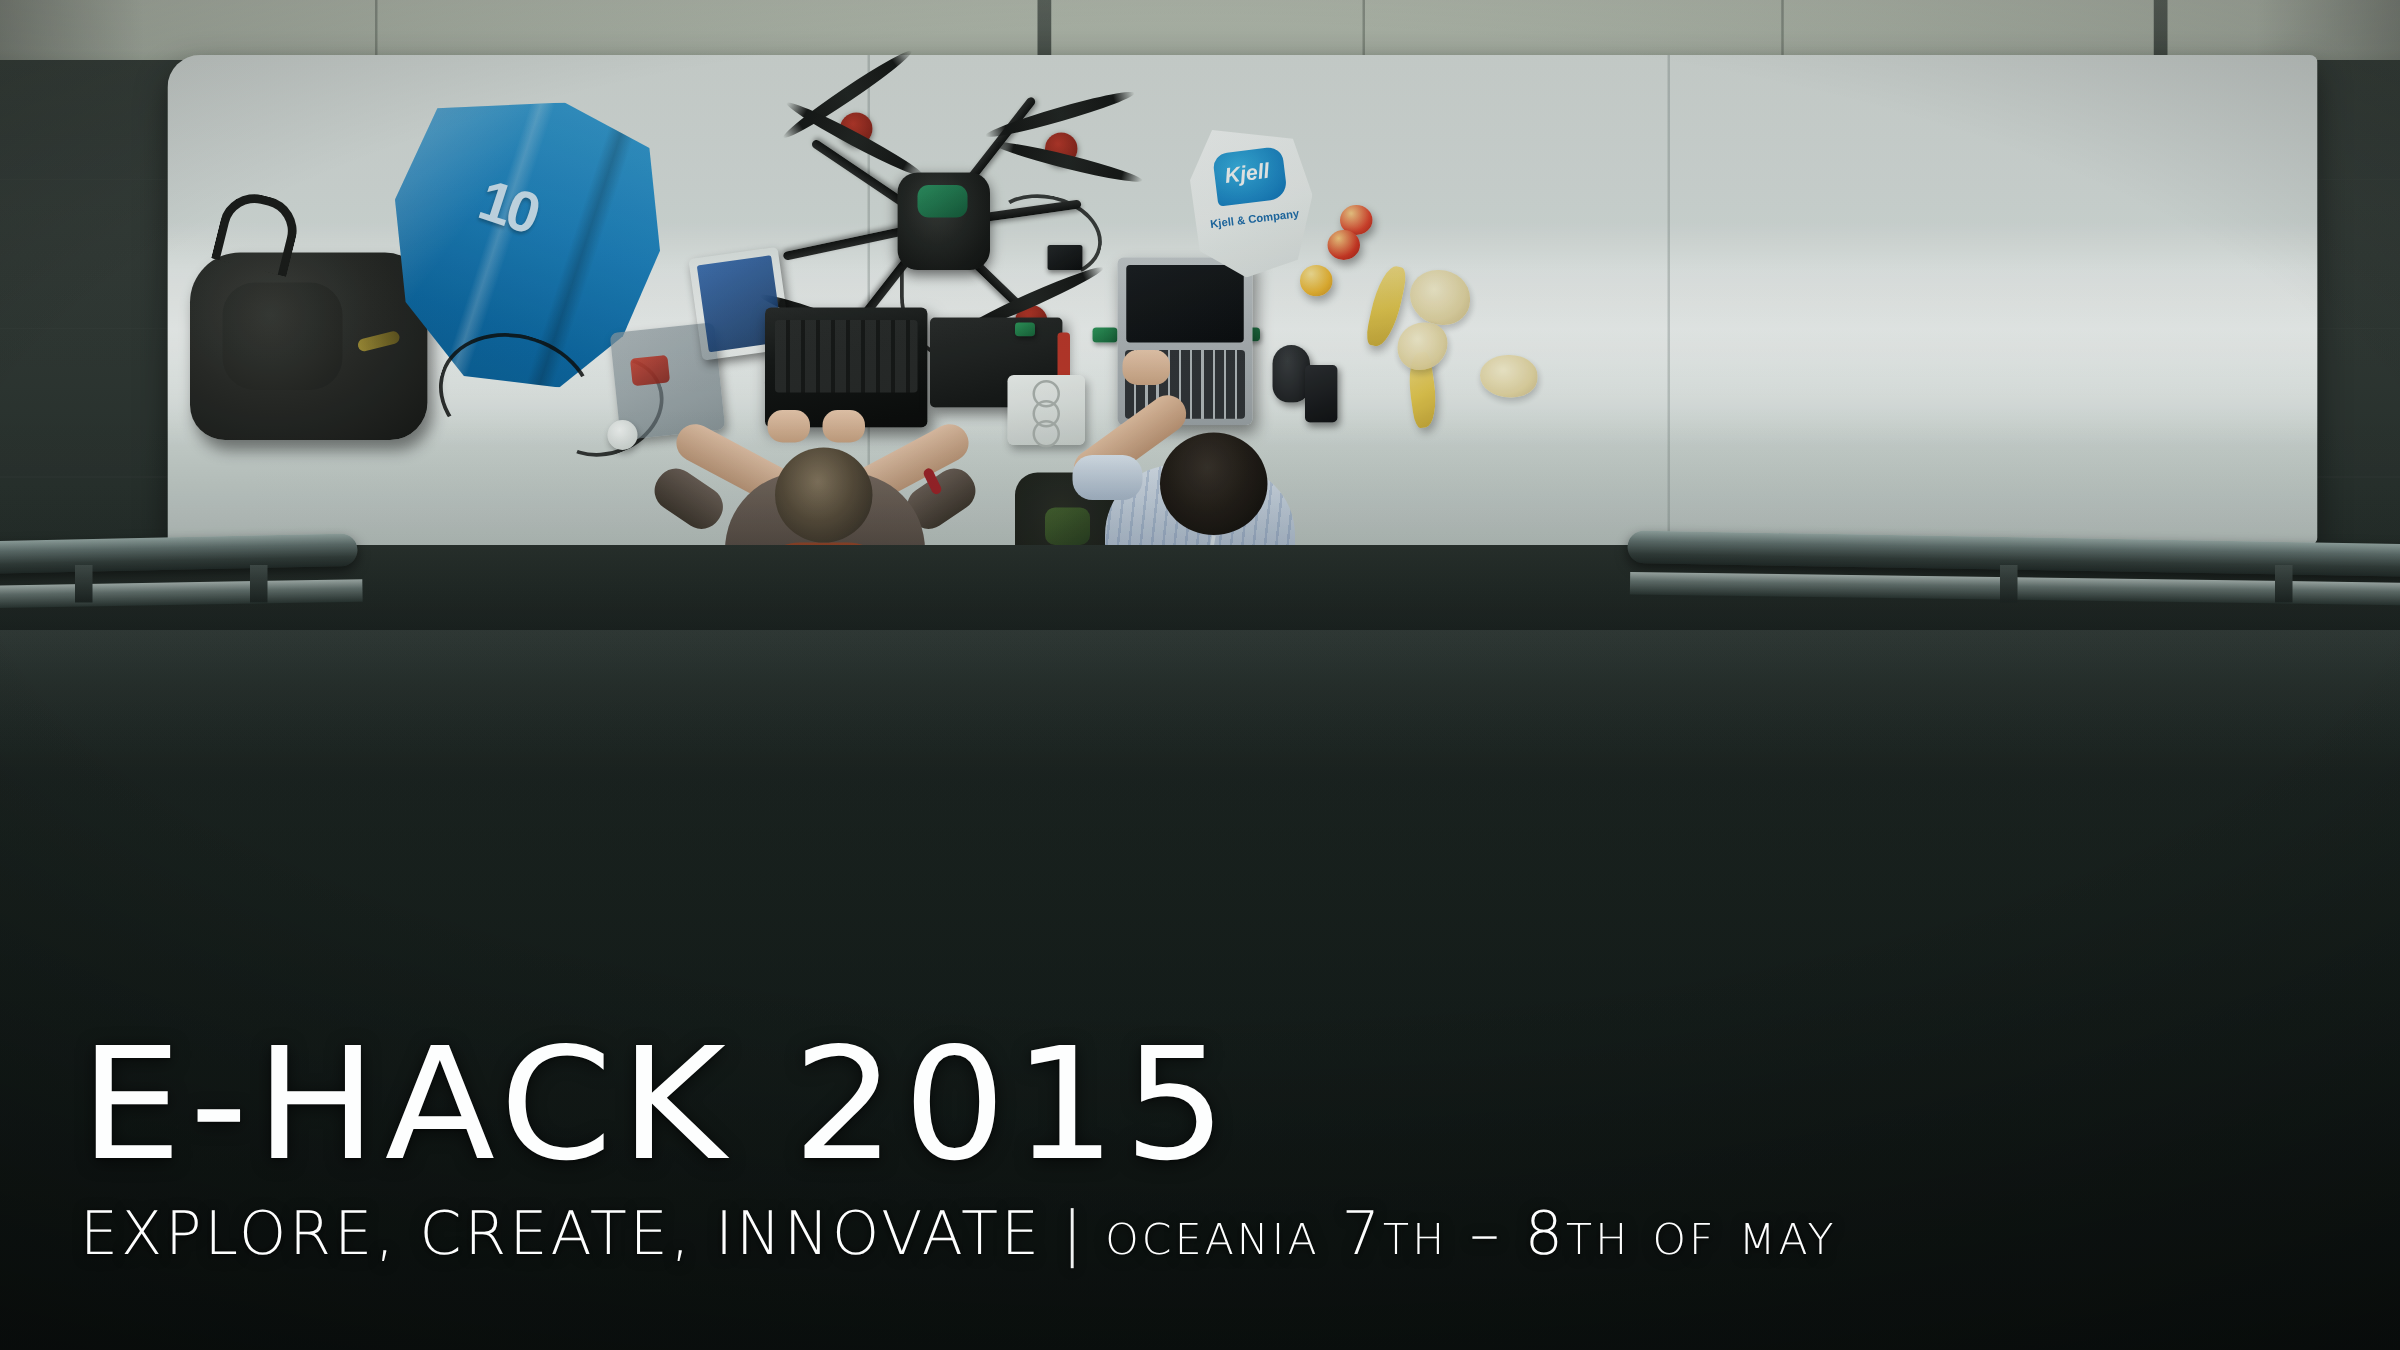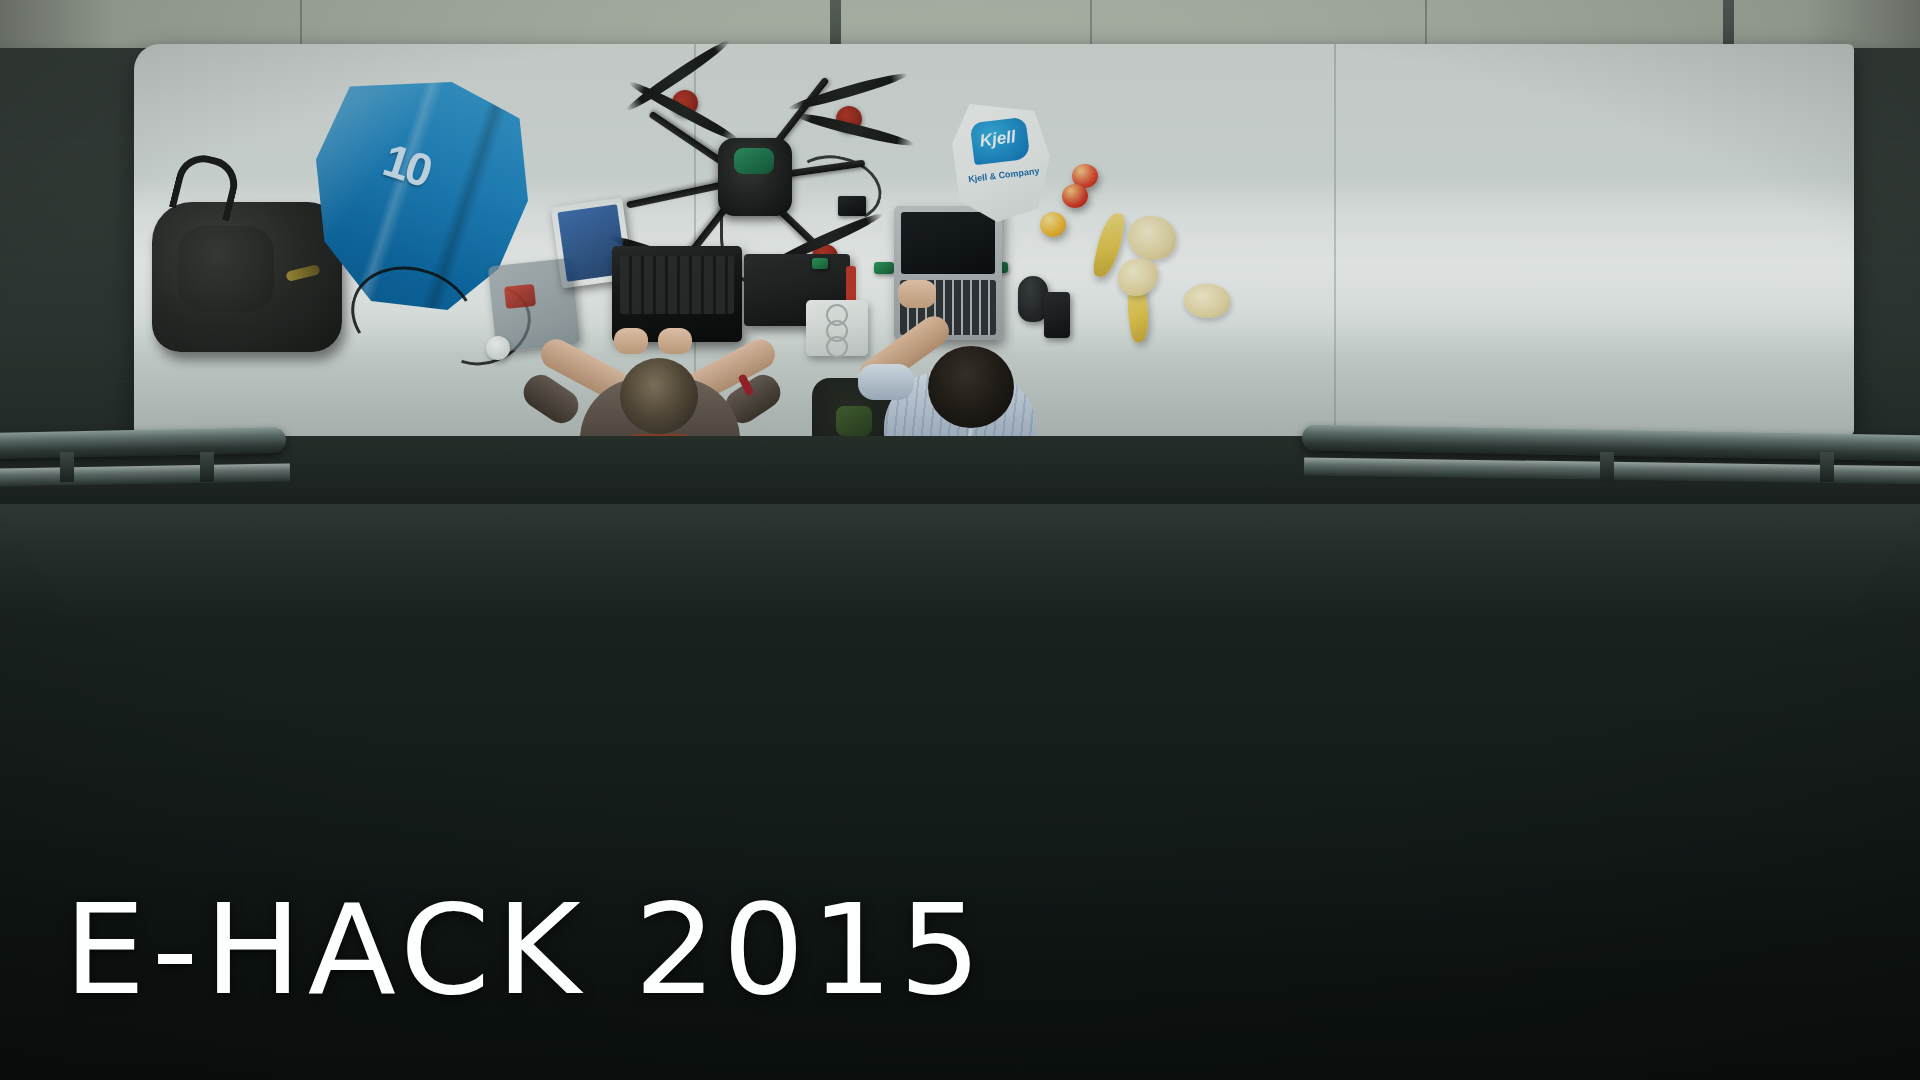--- a/index.html
+++ b/index.html
@@ -426,15 +426,18 @@
       <div class="refl-sheen"></div>
       <div class="refl-fade"></div>
     </div>
 
     <div class="teal"></div>
     <div class="grade"></div>
   </div>
 
   <div class="textblock">
     <div class="title">E-HACK 2015</div>
+    <div class="subtitle">
+      <span class="sub-a">Explore, create, innovate</span><span class="sub-div">|</span><span class="sub-b">Oceania 7th – 8th of May</span>
+    </div>
   </div>
 
 </div>
 
 </body></html>

